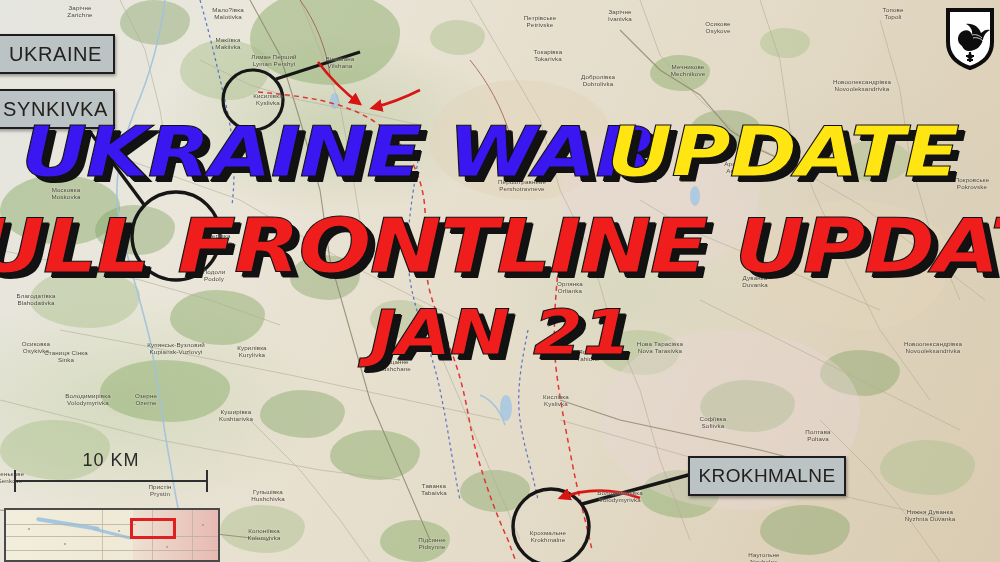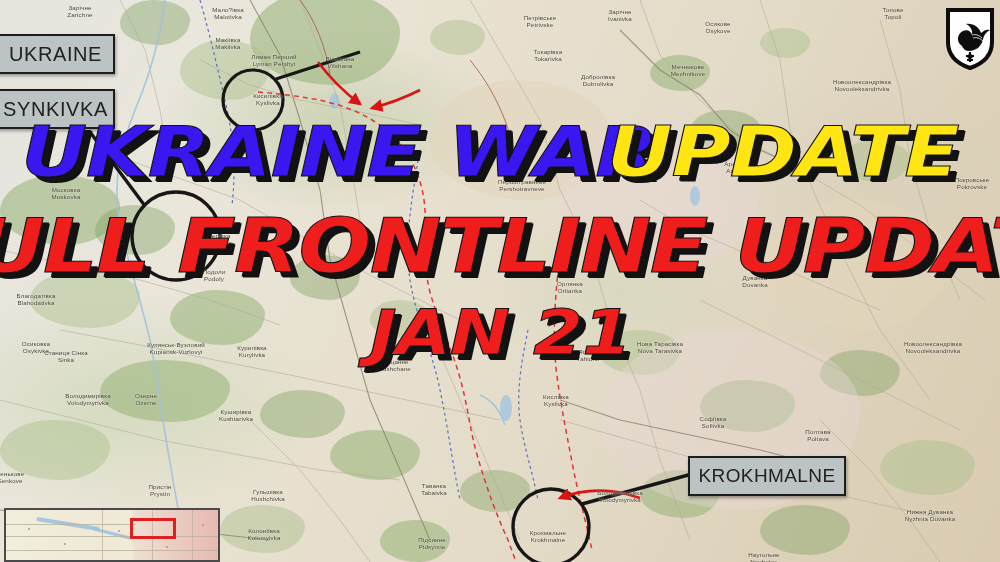--- a/index.html
+++ b/index.html
@@ -410,20 +410,26 @@
   <div class="callout" id="co-synkivka">
       <span>UKRAINE</span>
     </div>
   <div class="callout" id="co-kupiansk">
       <span>SYNKIVKA</span>
     </div>
   <div class="callout" id="co-krokhmalne">
       <span>KROKHMALNE</span>
     </div>
 
+  <div id="scalebar">
+    <div class="lbl">10 KM</div>
+    <div class="bar"></div>
+    <div class="cap l"></div>
+    <div class="cap r"></div>
+  </div>
 
   <div id="minimap">
     <div class="occ"></div>
     <div class="mmwater" style="left:30px;top:12px;width:64px;height:4px;border-radius:2px;transform:rotate(9deg);"></div>
     <div class="mmwater" style="left:86px;top:22px;width:40px;height:3px;border-radius:2px;transform:rotate(14deg);"></div>
     <div class="mmline" style="left:0;top:26px;width:216px;"></div>
     <div class="mmline" style="left:0;top:40px;width:216px;"></div>
     <div class="mmline" style="left:0;top:14px;width:130px;"></div>
     <div class="mmv" style="left:96px;top:0;height:54px;"></div>
     <div class="mmv" style="left:146px;top:0;height:54px;"></div>

